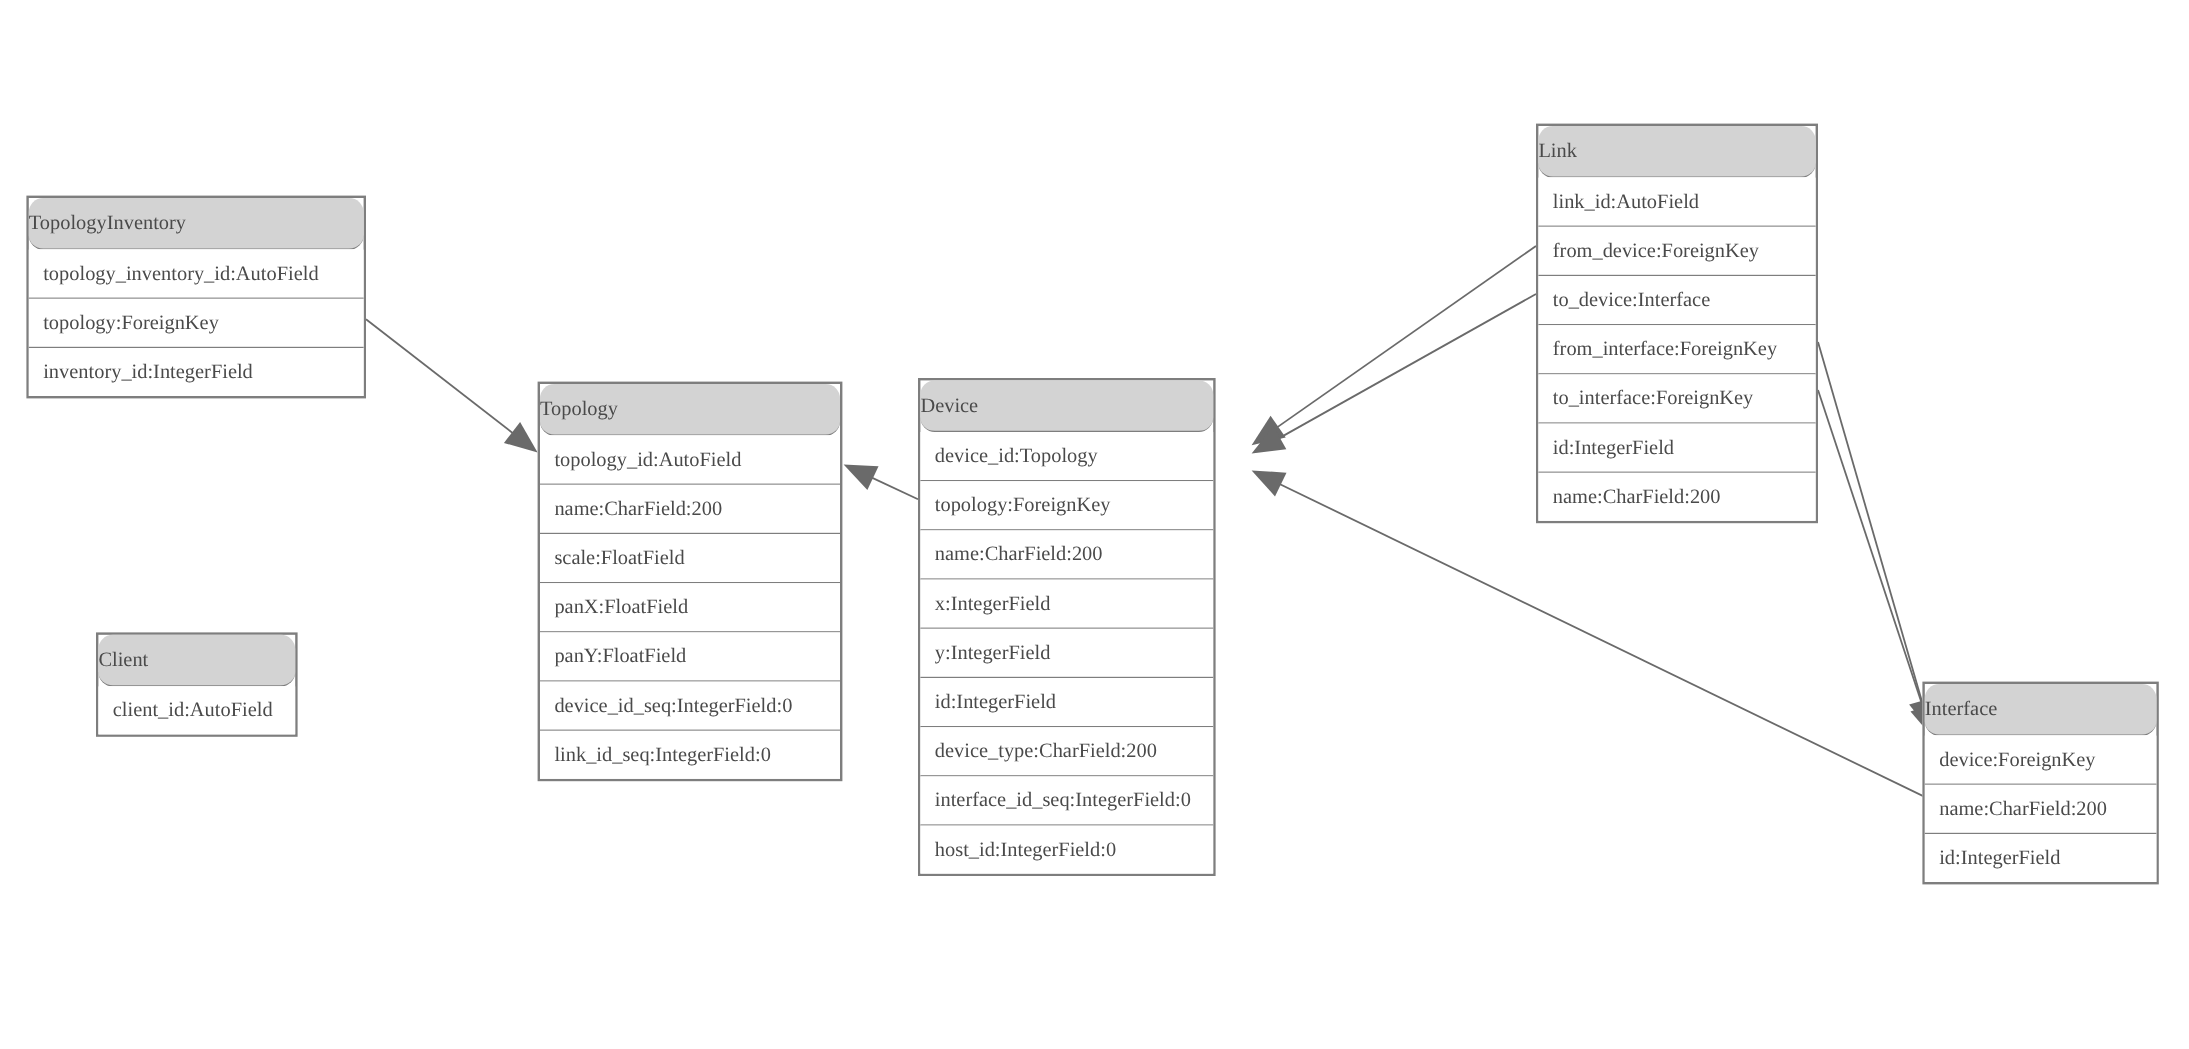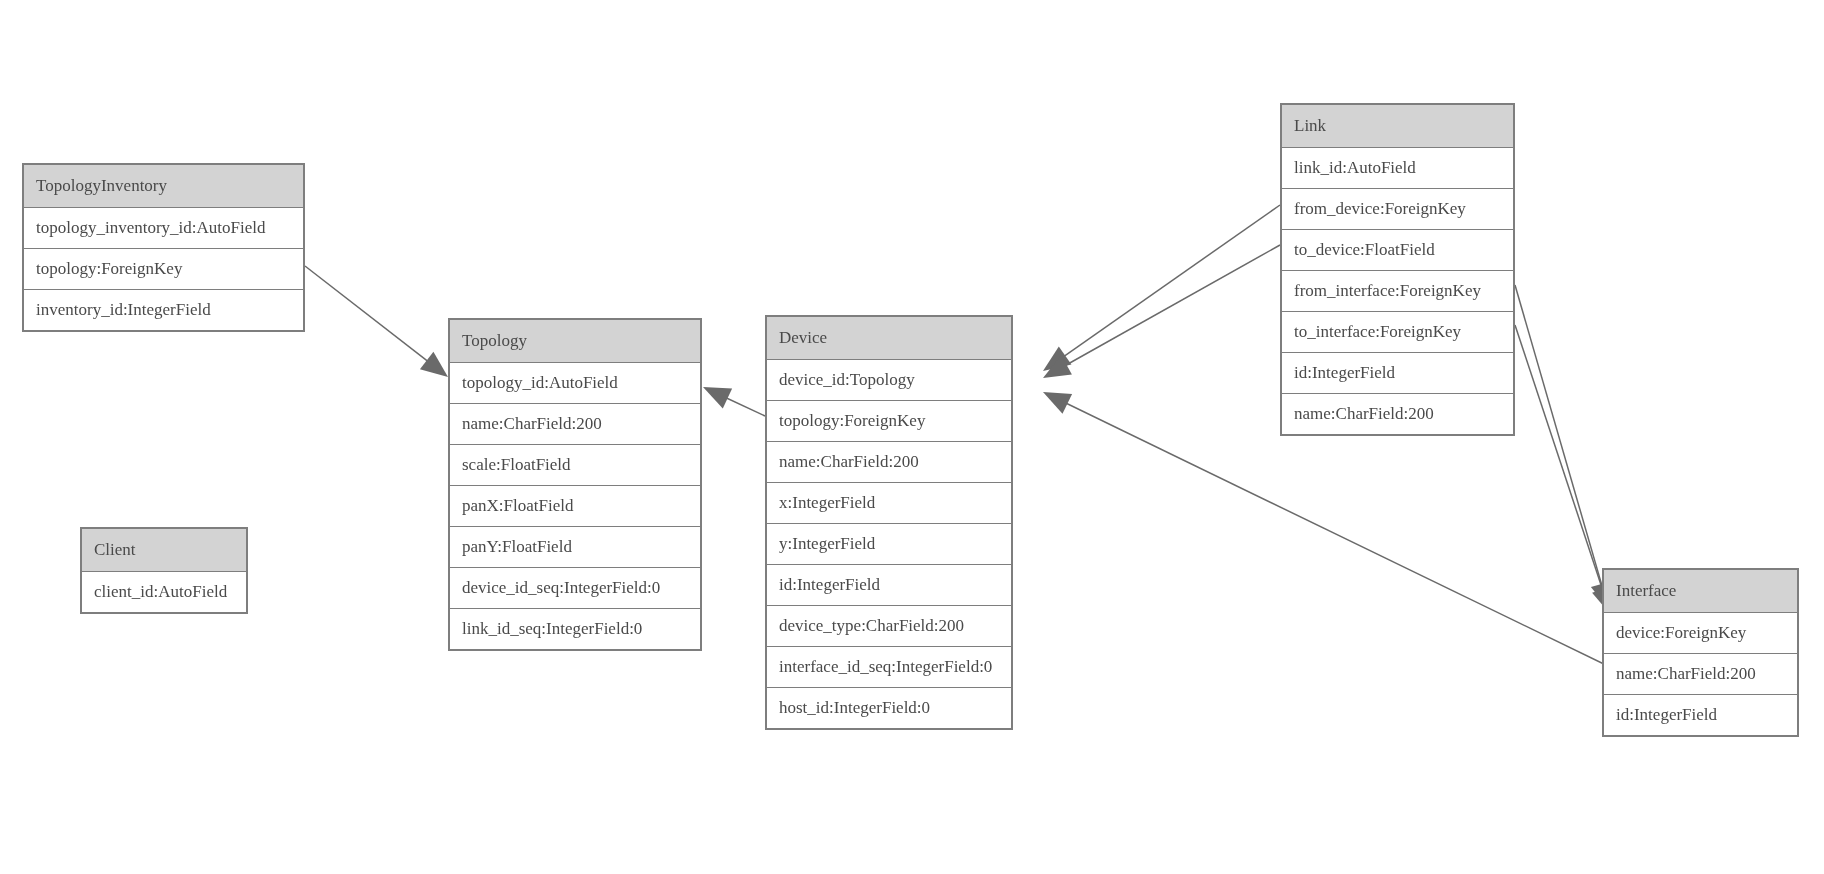--- a/index.html
+++ b/index.html
@@ -25,27 +25,27 @@
   .entity {
     position: absolute;
     background: #ffffff;
     border: 2px solid #7e7e7e;
     box-sizing: border-box;
   }
   .entity-header {
     background: #d3d3d3;
     height: 42px;
     line-height: 42px;
-    padding-left: 12px;
     border-bottom: 1px solid #7e7e7e;
     font-size: 17px;
     color: #4a4a4a;
     white-space: nowrap;
     overflow: hidden;
     cursor: default;
+    border-radius: 12px;
   }
   .entity-row {
     height: 40px;
     line-height: 40px;
     padding-left: 12px;
     border-bottom: 1px solid #7e7e7e;
     font-size: 17px;
     color: #4a4a4a;
     white-space: nowrap;
     overflow: hidden;
@@ -114,21 +114,21 @@
       <div class="entity-row">y:IntegerField</div>
       <div class="entity-row">id:IntegerField</div>
       <div class="entity-row">device_type:CharField:200</div>
       <div class="entity-row">interface_id_seq:IntegerField:0</div>
       <div class="entity-row">host_id:IntegerField:0</div>
     </div>
     <div class="entity" style="left: 1280px; top: 103px; width: 235px;">
       <div class="entity-header">Link</div>
       <div class="entity-row">link_id:AutoField</div>
       <div class="entity-row">from_device:ForeignKey</div>
-      <div class="entity-row">to_device:FloatField</div>
+      <div class="entity-row">to_device:Interface</div>
       <div class="entity-row">from_interface:ForeignKey</div>
       <div class="entity-row">to_interface:ForeignKey</div>
       <div class="entity-row">id:IntegerField</div>
       <div class="entity-row">name:CharField:200</div>
     </div>
     <div class="entity" style="left: 1602px; top: 568px; width: 197px;">
       <div class="entity-header">Interface</div>
       <div class="entity-row">device:ForeignKey</div>
       <div class="entity-row">name:CharField:200</div>
       <div class="entity-row">id:IntegerField</div>

